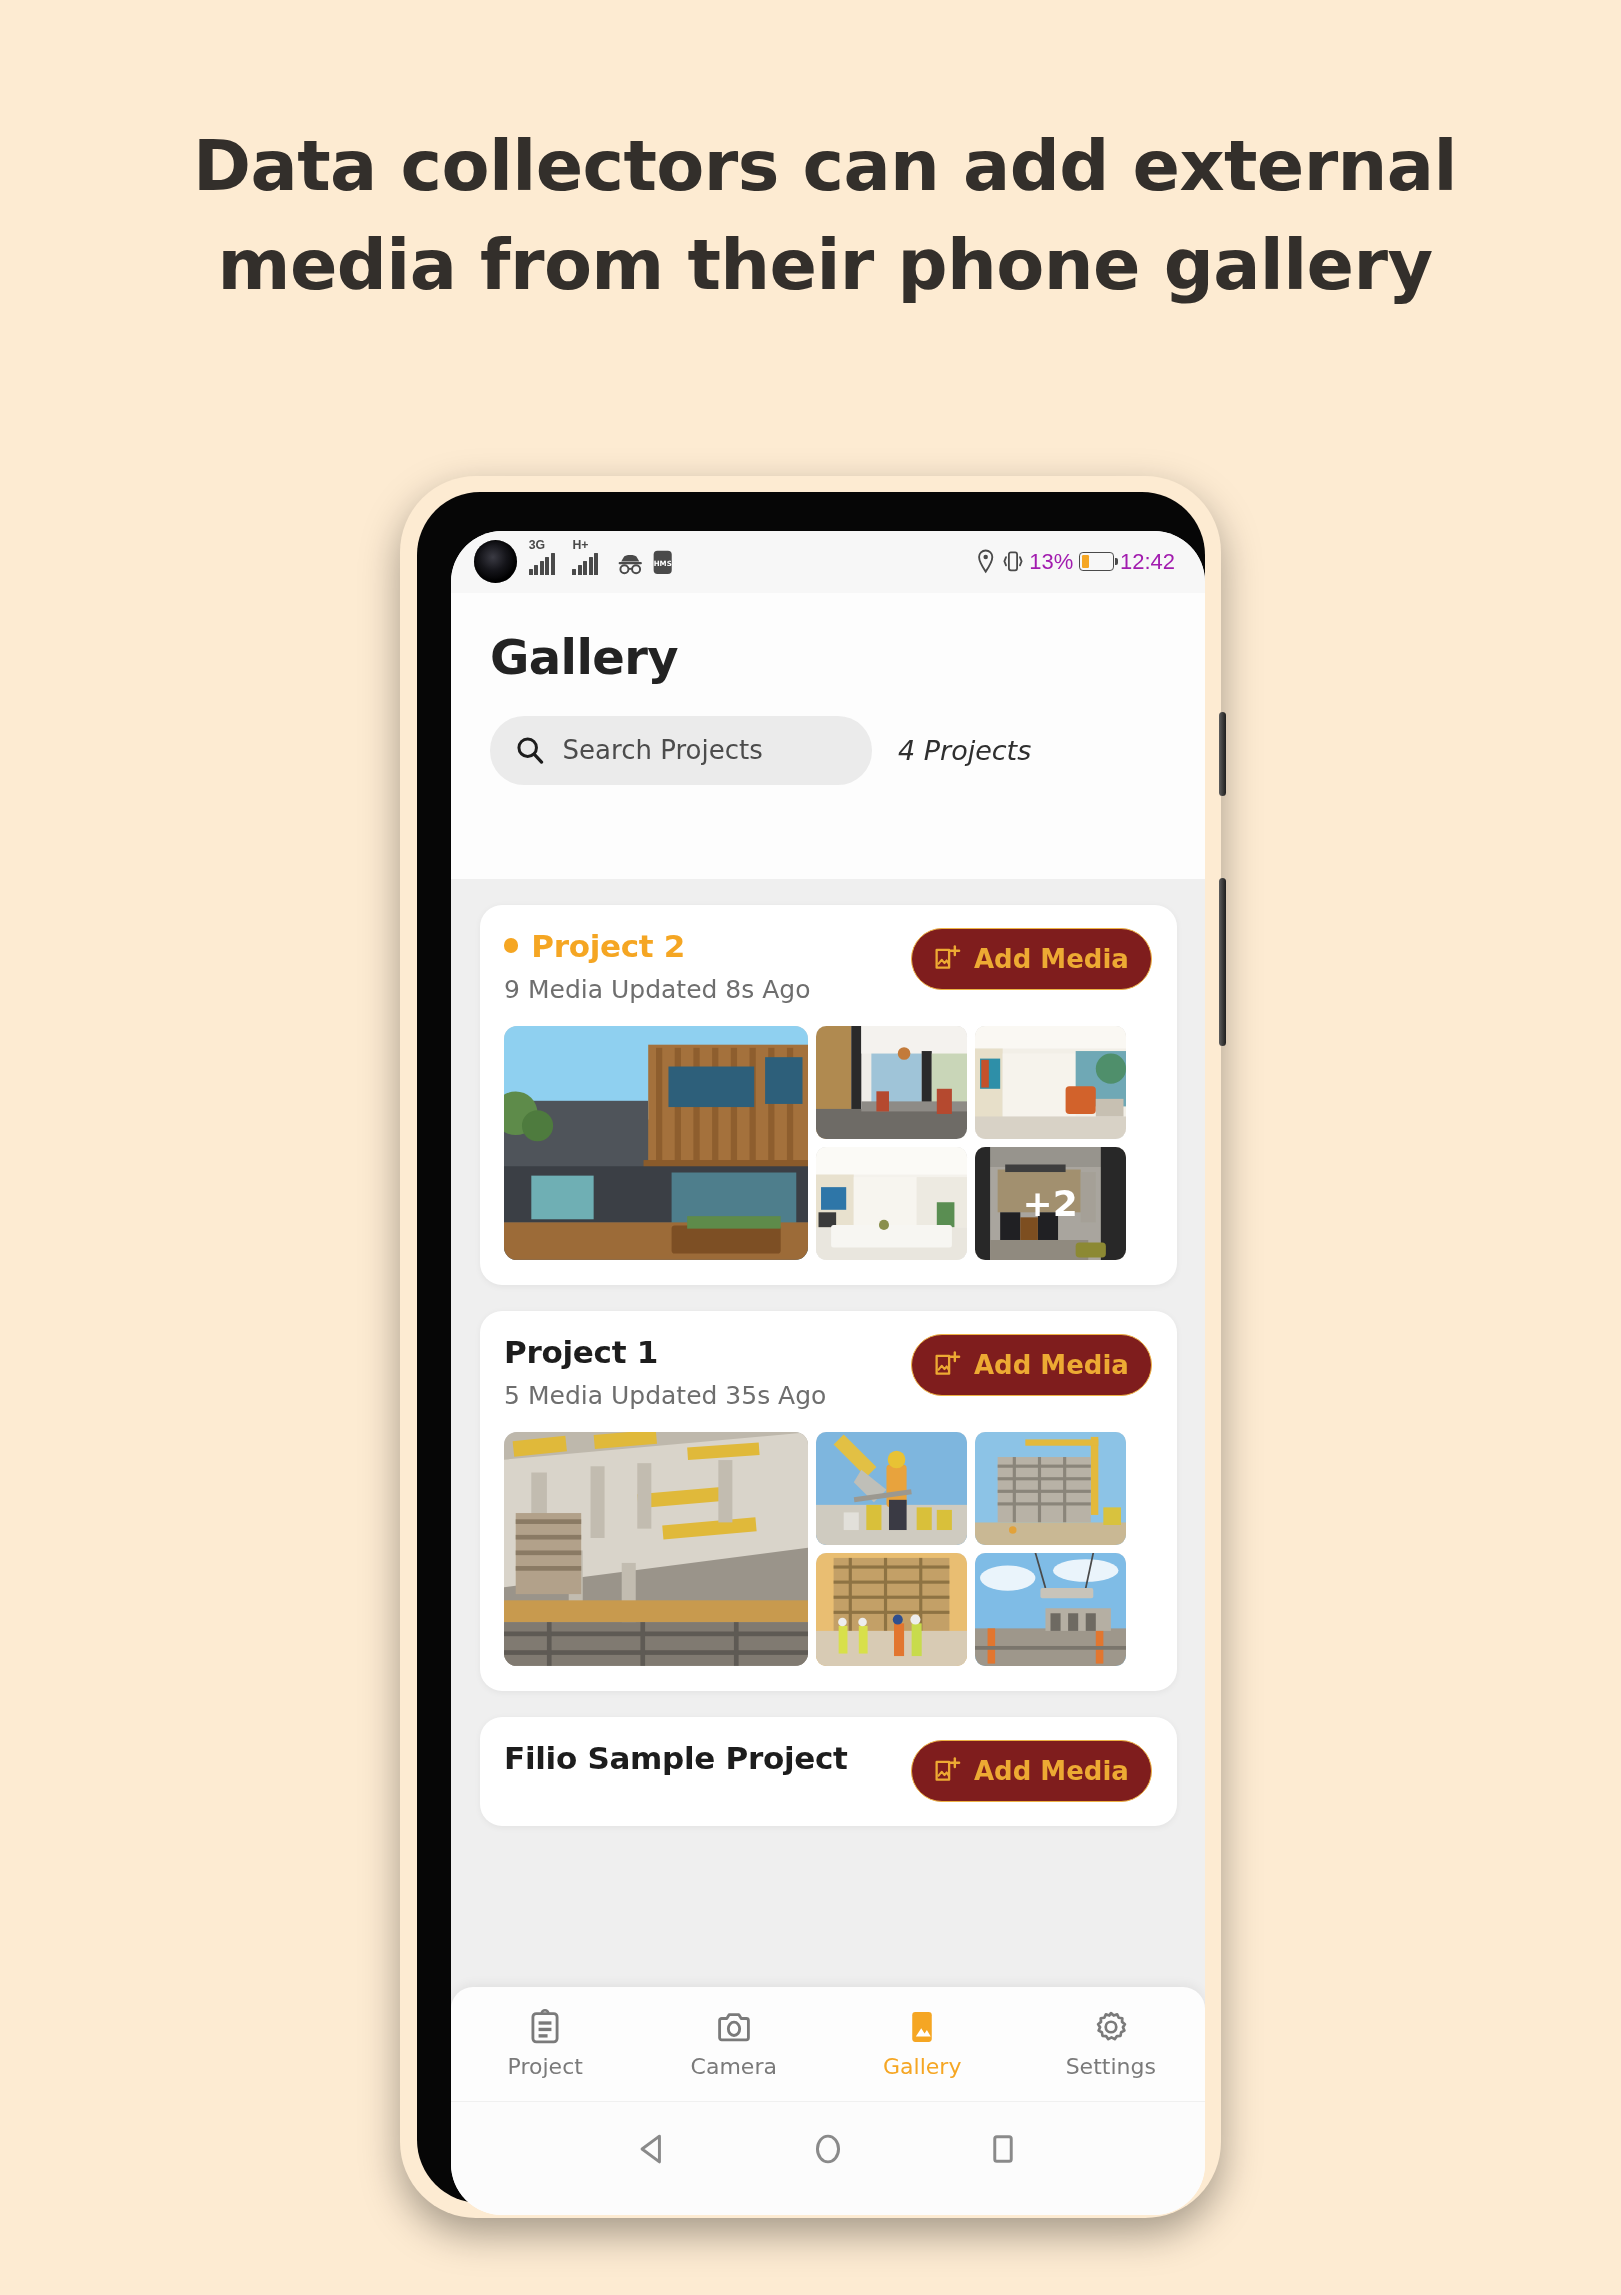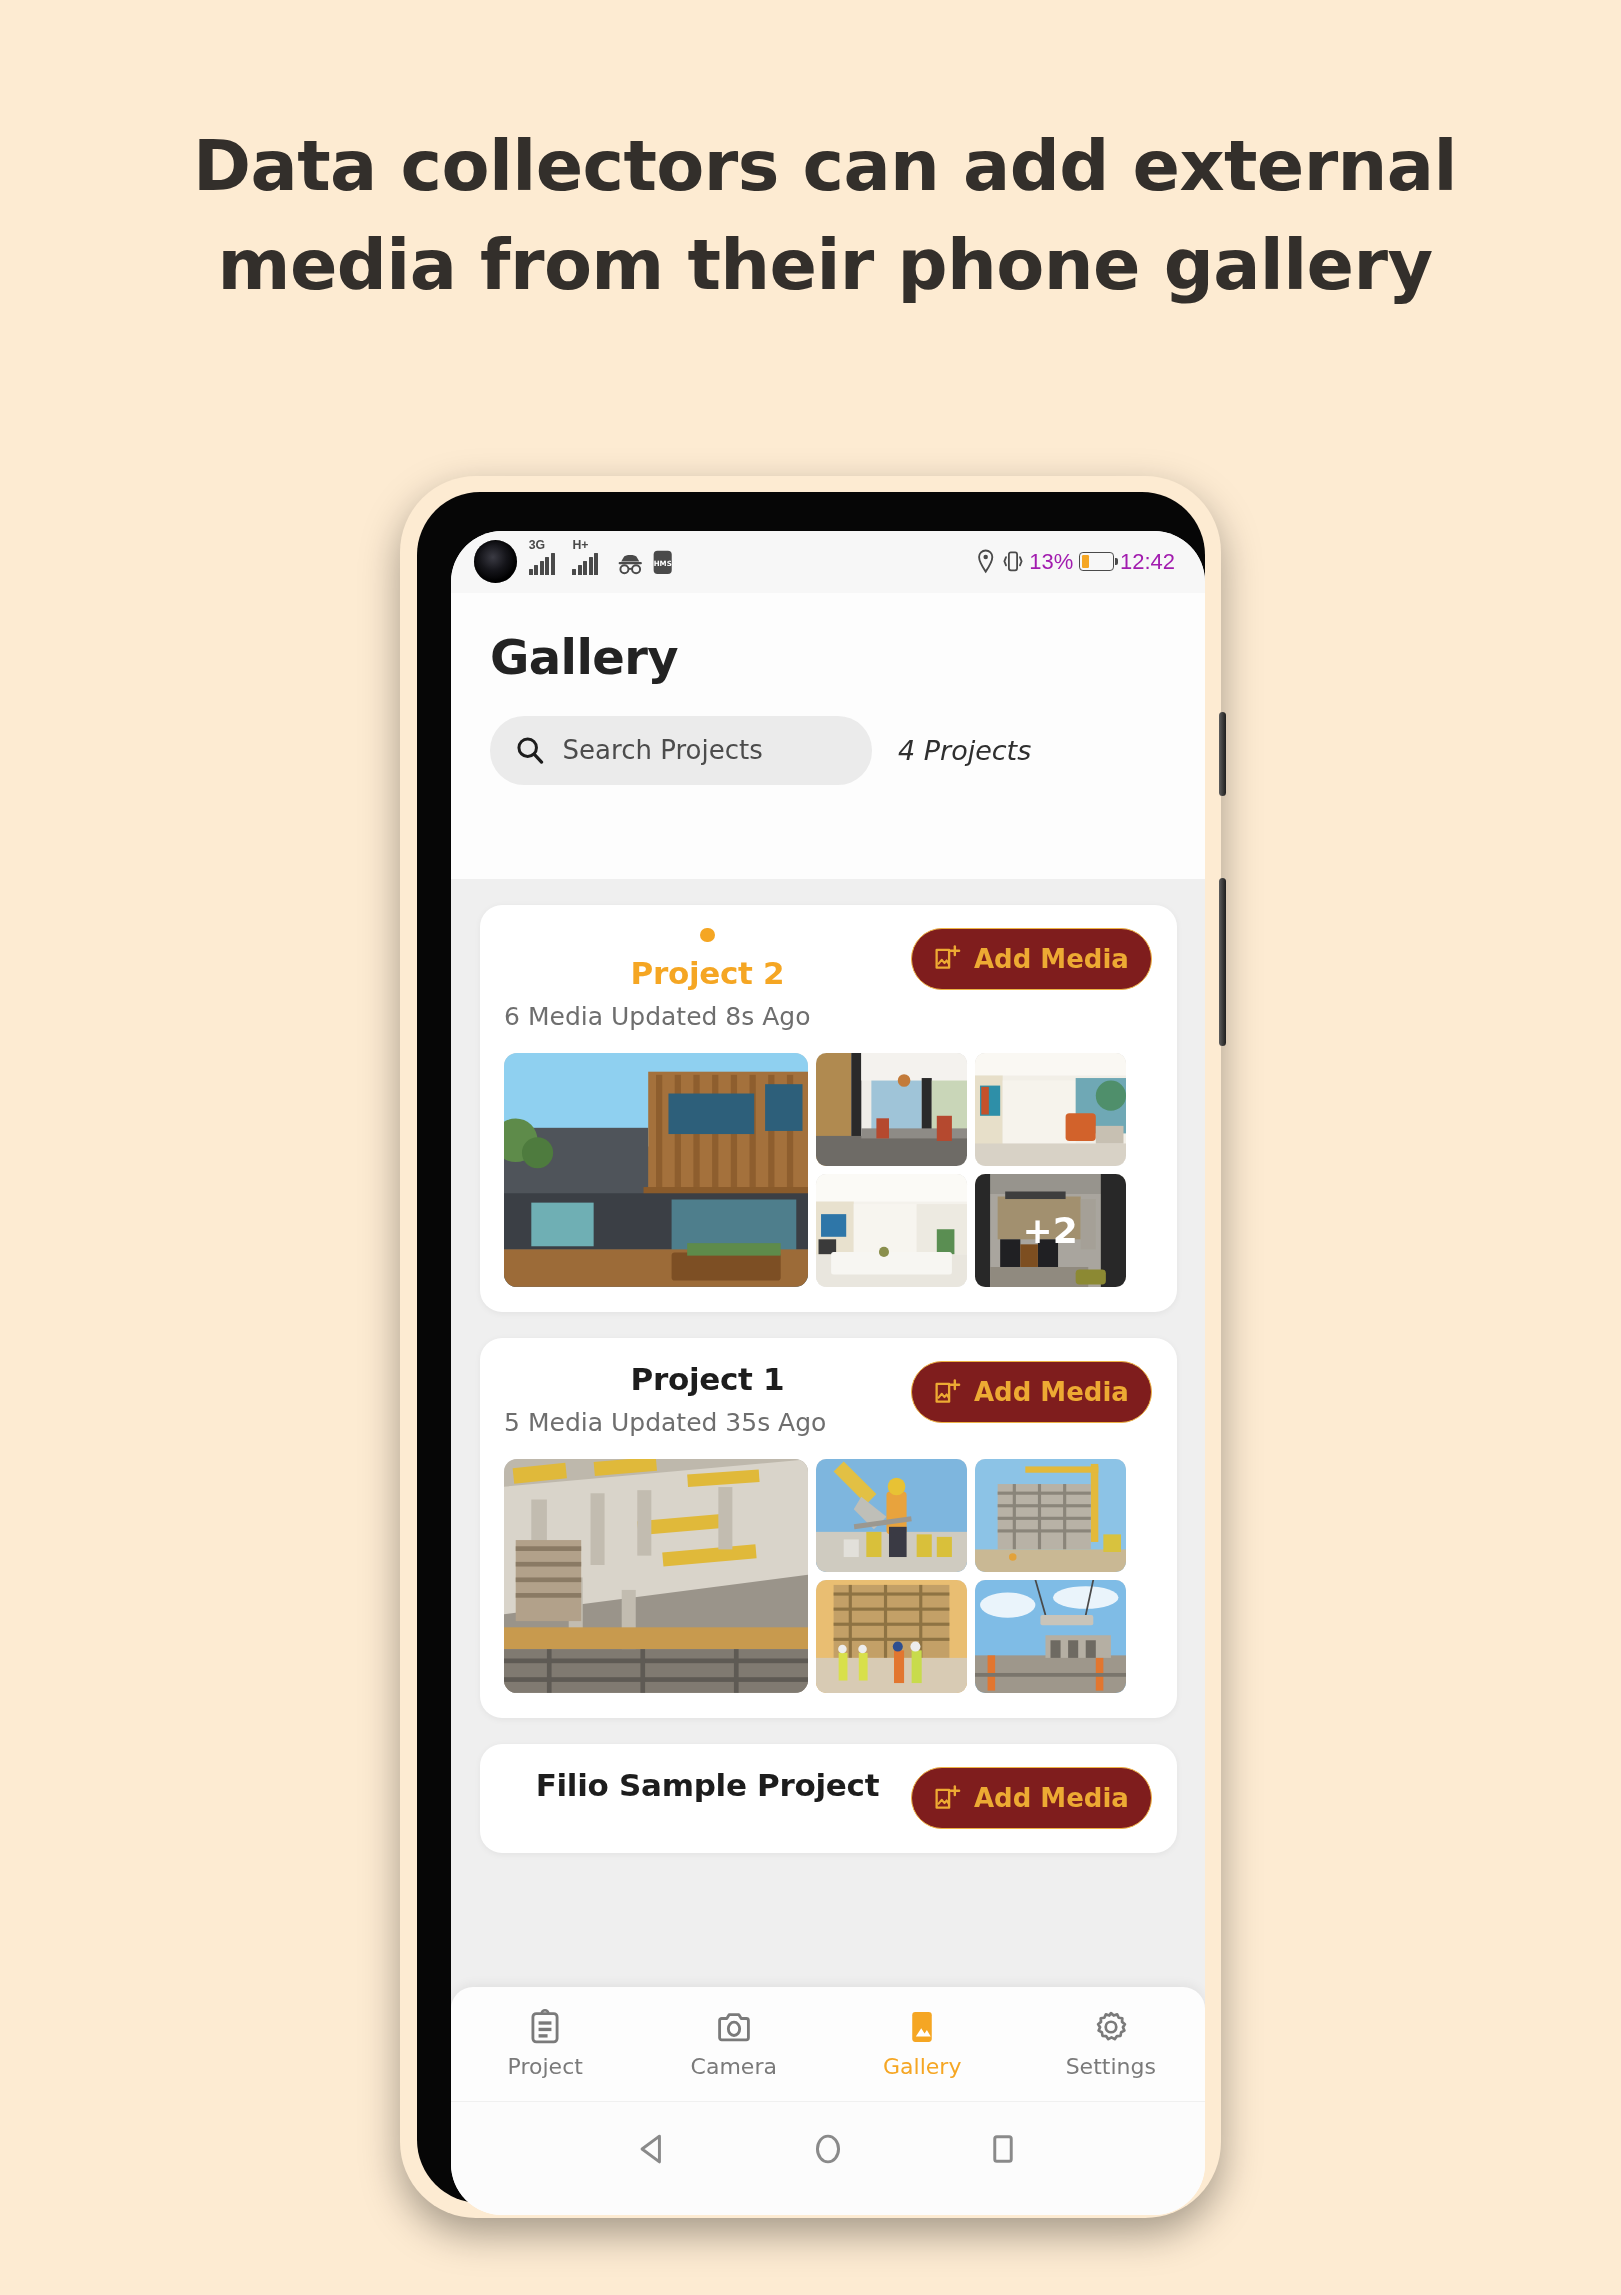--- a/index.html
+++ b/index.html
@@ -192,21 +192,21 @@
     border-radius: 22px;
     padding: 23px 24.6px 24.6px 24.6px;
     box-sizing: border-box;
     box-shadow: 0 1.9px 6.5px rgba(0,0,0,0.05);
   }
   .card-head {
     display: flex;
     align-items: flex-start;
   }
   .card-head-left { flex: 1 1 auto; }
-  .card-title-row { display: flex; align-items: center; gap: 13px; flex-direction: column; }
+  .card-title-row { display: flex; align-items: center; gap: 13px; }
   .dot {
     width: 14.2px; height: 14.2px; border-radius: 50%;
     background: #F5A623;
     flex: 0 0 auto;
   }
   .card-title {
     font-family: "DejaVu Sans", sans-serif;
     font-size: 31px;
     font-weight: 700;
     letter-spacing: -0.3px;
@@ -396,21 +396,21 @@
 
       <div class="content-area">
 
         <div class="project-card">
           <div class="card-head">
             <div class="card-head-left">
               <div class="card-title-row">
                 <span class="dot"></span>
                 <span class="card-title accent">Project 2</span>
               </div>
-              <div class="card-sub">6 Media Updated 8s Ago</div>
+              <div class="card-sub">9 Media Updated 8s Ago</div>
             </div>
             <div class="add-media-btn">
               <svg class="add-media-icon" viewBox="0 0 26 26">
                 <path d="M2.4 5.4h11.4v16.2H2.4z" fill="none" stroke="#EDAA33" stroke-width="2.1" stroke-linejoin="round"></path>
                 <path d="M3.6 18.6l3.4-4.2 2.6 3 2-2.4 2.2 3.6" fill="none" stroke="#EDAA33" stroke-width="1.9" stroke-linejoin="round"></path>
                 <line x1="19" y1="2.2" x2="19" y2="10" stroke="#EDAA33" stroke-width="2.2" stroke-linecap="round"></line>
                 <line x1="15.1" y1="6.1" x2="22.9" y2="6.1" stroke="#EDAA33" stroke-width="2.2" stroke-linecap="round"></line>
               </svg>
               <span>Add Media</span>
             </div>

